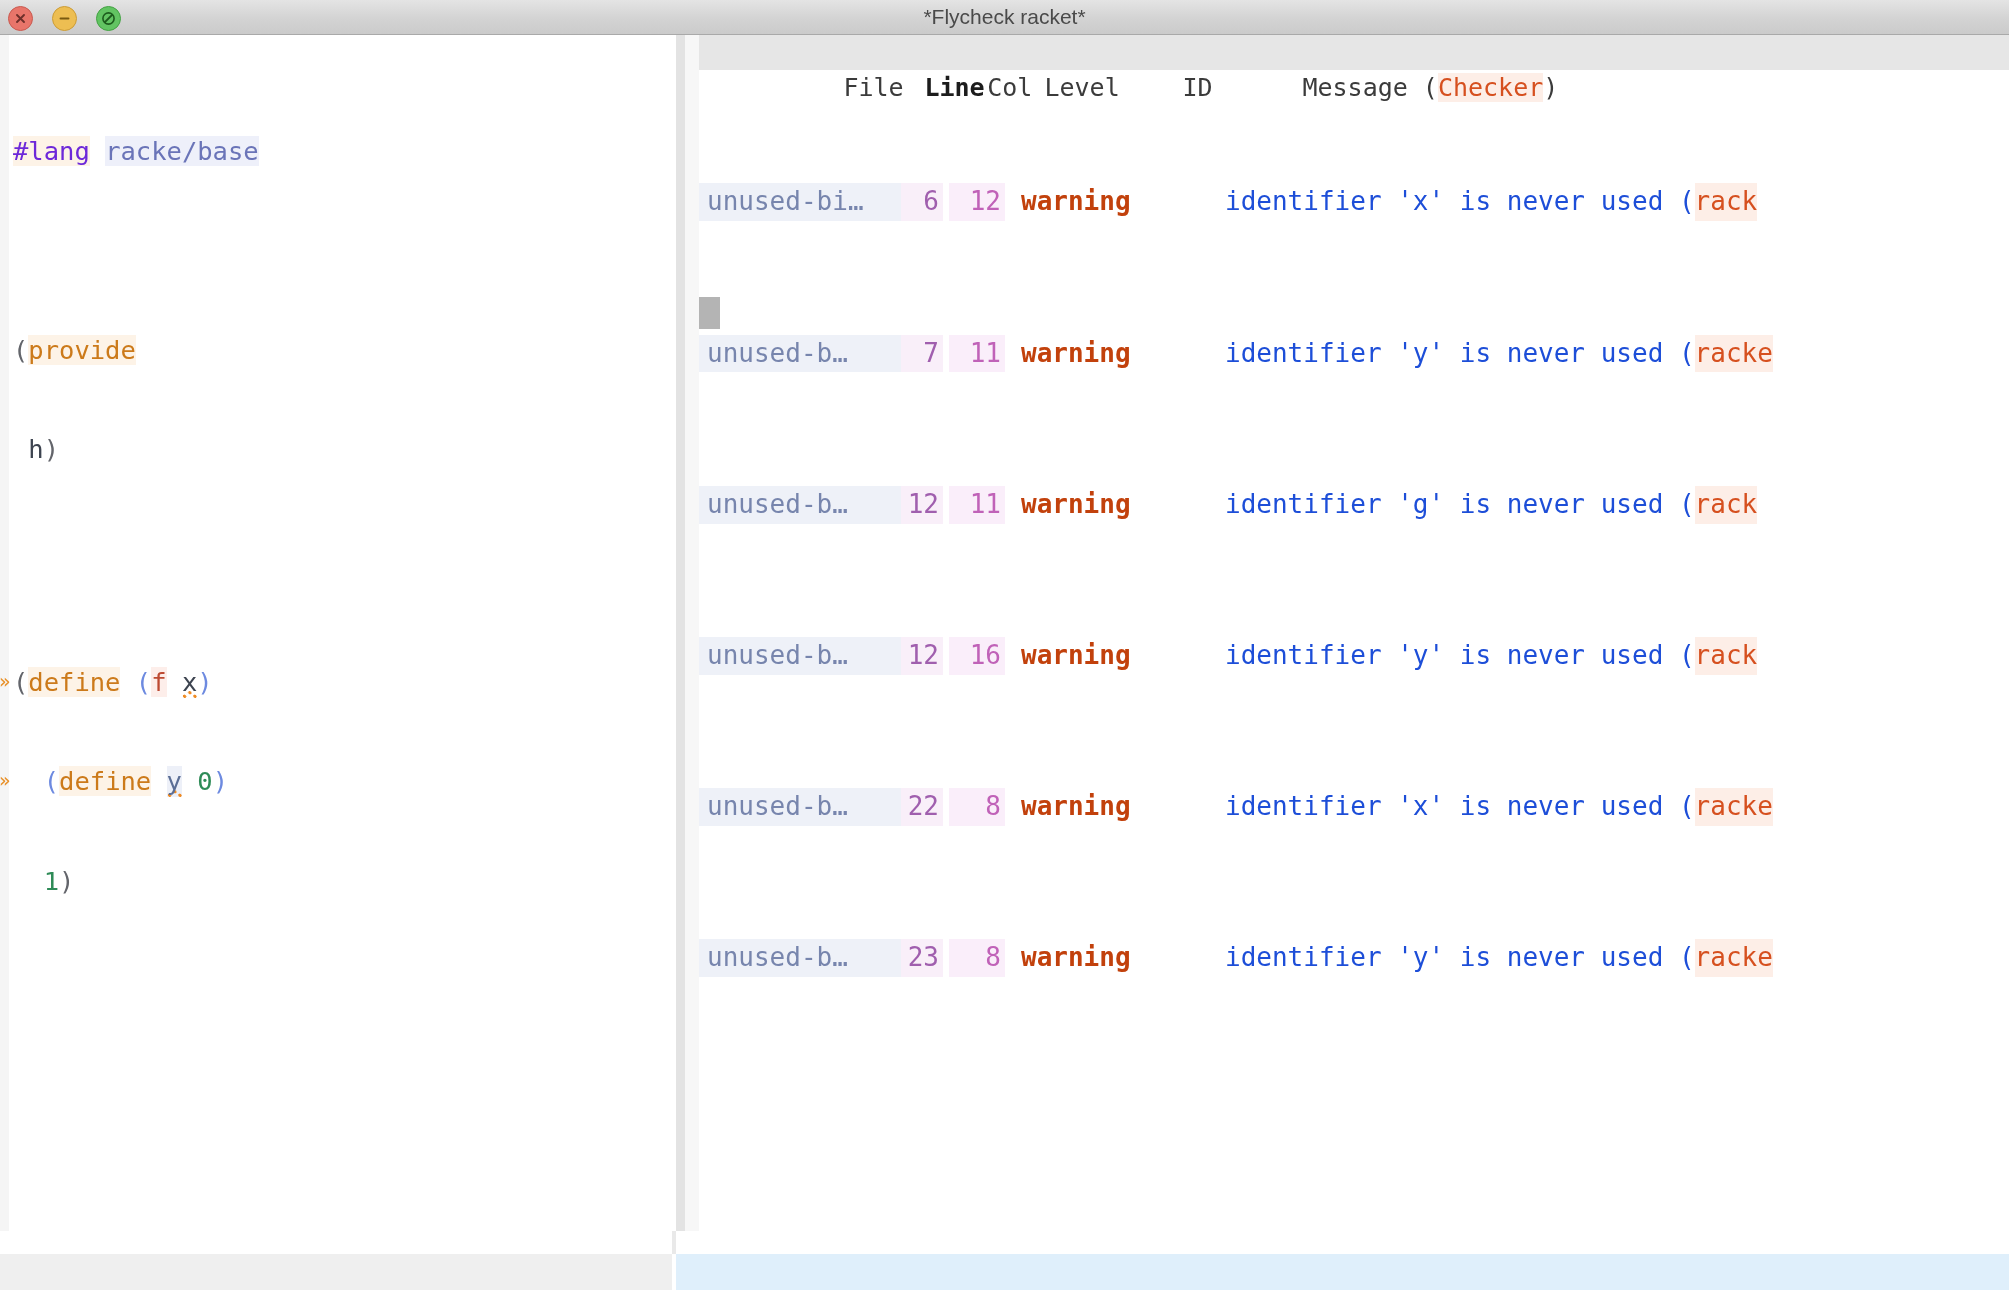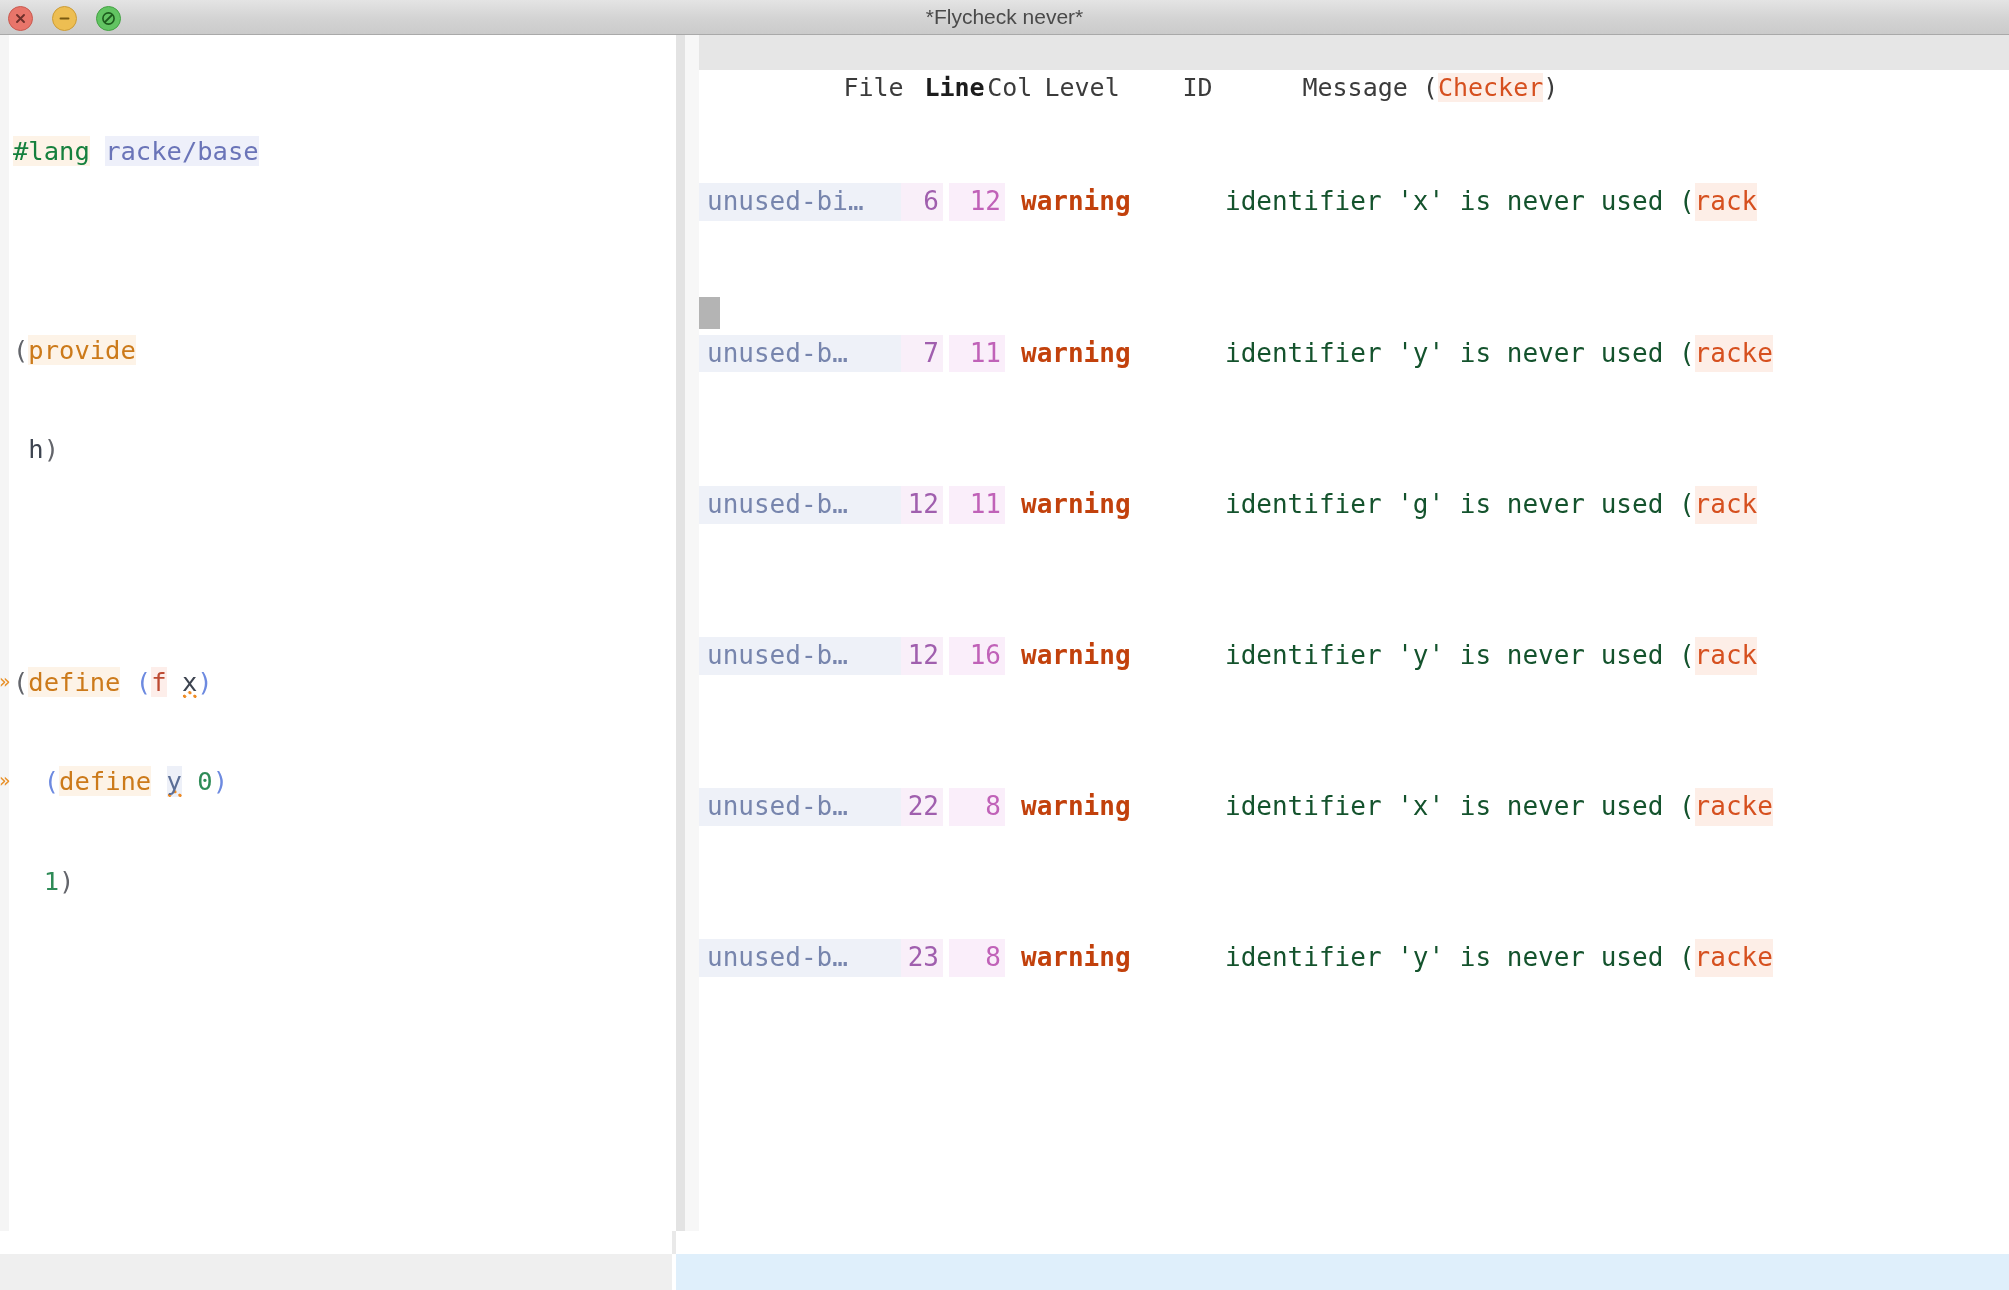--- a/index.html
+++ b/index.html
@@ -64,21 +64,21 @@
     white-space: pre;
   }
   .cline { position: relative; height: 33.2px; padding-left: 4px; box-sizing: border-box; }
   .fmark {
     position: absolute; left: -10px; top: 3px;
     color: #e8912a; font-size: 19px; line-height: 25px;
     font-family: "DejaVu Sans", sans-serif;
   }
 
   
-  .t-hash   { color: #15803d; background: #fdf3e7; }
+  .t-hash   { color: #6d28d9; background: #fdf3e7; }
   .t-lang   { color: #6a74b8; background: #eef0fa; }
   .t-kw     { color: #cc7a1a; background: #fdf3e7; }
   .t-fn     { color: #bd4b33; background: #fdeeea; }
   .t-var    { color: #3d4450; }
   .t-varhl  { color: #5c6f96; background: #edf0f8; }
   .t-num    { color: #2e8b57; }
   .t-paren1 { color: #63656b; }
   .t-paren2 { color: #6d8ae0; }
   .t-plain  { color: #3d4450; }
   .squig {
@@ -133,32 +133,32 @@
     font-family: "DejaVu Sans Mono", monospace;
     font-size: 26px; line-height: 37.8px;
     white-space: pre;
   }
   .fc-row { height: 37.8px; display: flex; align-items: stretch; }
   .c-file  { color: #7785ad; background: #eef1f8; padding-left: 8px; box-sizing: border-box; }
   .c-line  { color: #a05fae; background: #f9eff9; text-align: right; box-sizing: border-box; }
   .c-col   { color: #c062b8; background: #faeefa; text-align: right; box-sizing: border-box; }
   .c-lvl   { color: #c2410c; font-weight: bold; box-sizing: border-box; }
   .c-id    { box-sizing: border-box; }
-  .c-msg   { color: #14532d; box-sizing: border-box; }
+  .c-msg   { color: #1d4ed8; box-sizing: border-box; }
   .c-chk   { color: #d6501f; background: #fdeee7; }
   .fc-cursor {
     position: absolute; left: 23px; top: 262px;
     width: 21px; height: 32px; background: #b4b4b4;
   }
 </style>
 </head>
 <body>
 
 <div class="titlebar">
-  <div class="wintitle">*Flycheck never*</div>
+  <div class="wintitle">*Flycheck racket*</div>
   <div class="traffic">
     <div class="tl tl-close">
       <svg width="13" height="13" viewBox="0 0 13 13">
           <path d="M3 3 L10 10 M10 3 L3 10" stroke="#6e2f2a" stroke-width="1.9" stroke-linecap="round"></path>
         </svg>
     </div>
     <div class="tl tl-min">
       <svg width="13" height="13" viewBox="0 0 13 13">
           <path d="M2.5 6.5 L10.5 6.5" stroke="#7a5a10" stroke-width="1.9" stroke-linecap="round"></path>
         </svg>

